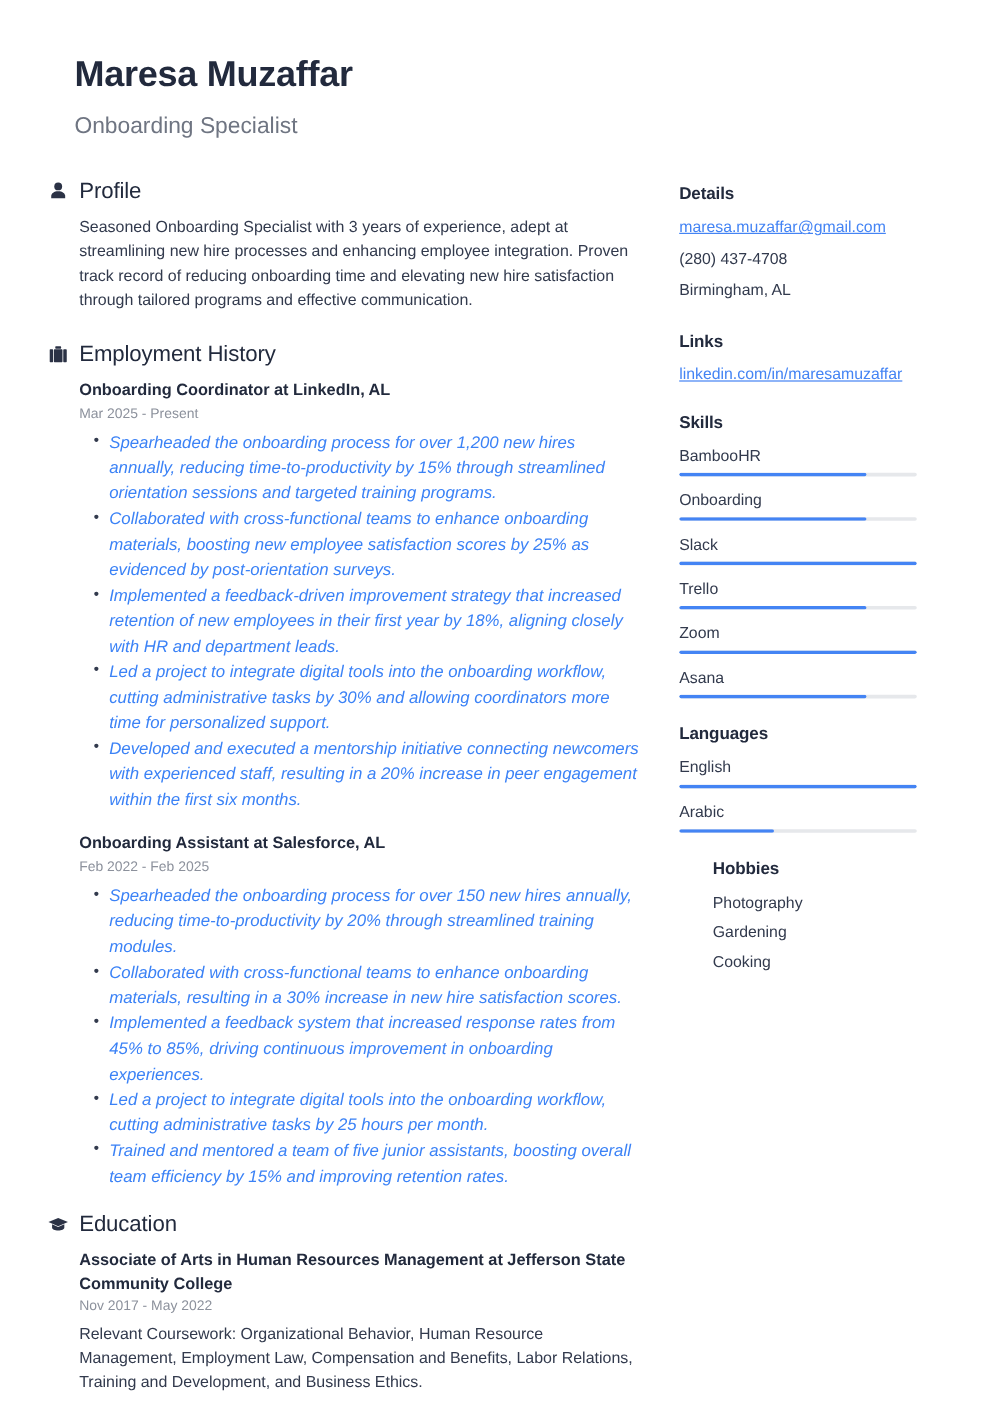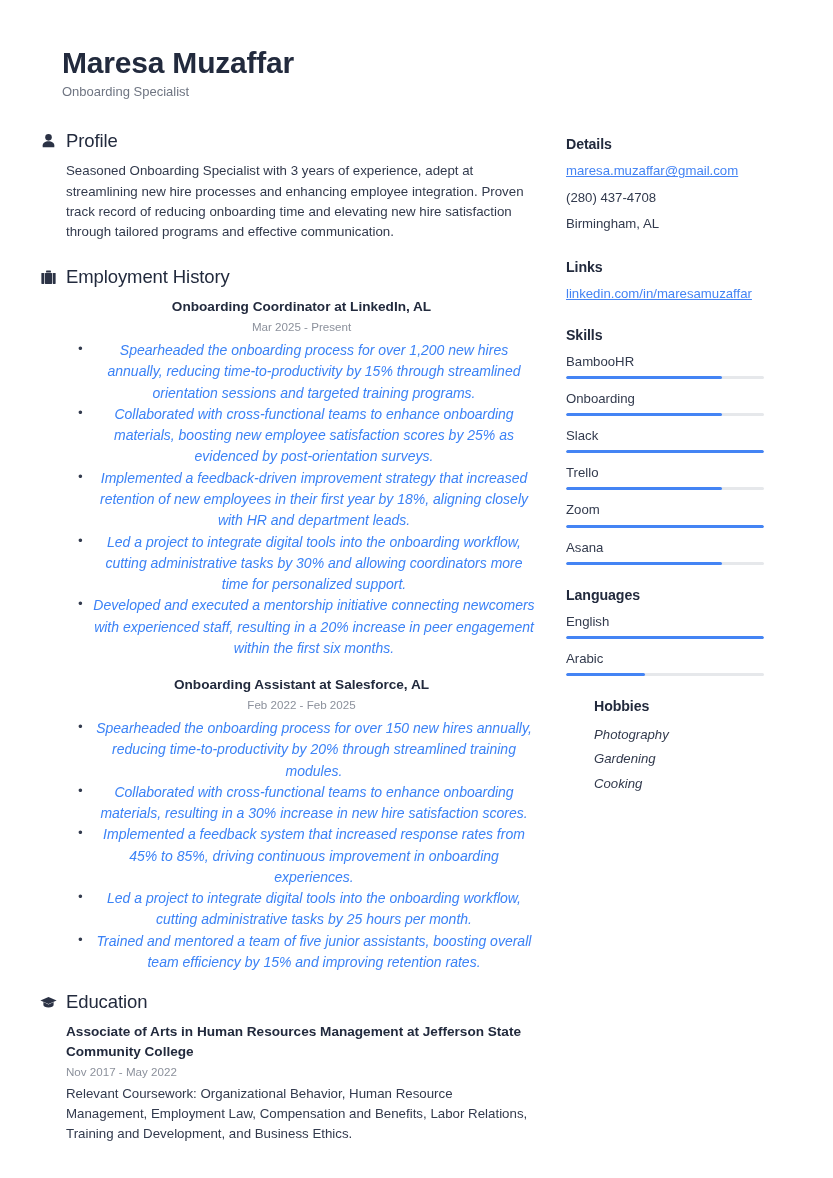--- a/index.html
+++ b/index.html
@@ -30,23 +30,23 @@
   }
   .full-name {
     font-size: 30px;
     font-weight: bold;
     letter-spacing: -0.2px;
     color: #222a3d;
     line-height: 1.15;
     margin: 0;
   }
   .job-title {
-    font-size: 13px;
+    font-size: 19px;
     color: #6f7582;
-    margin-top: 3px;
+    margin-top: 13px;
     line-height: 1.3;
   }
 
   
   .columns {
     display: flex;
     align-items: flex-start;
     padding: 0 60px 0 40px;
     margin-top: 30px;
   }
@@ -185,21 +185,20 @@
     position: absolute;
     left: 0; top: 0; bottom: 0;
     background: #4484f4;
     border-radius: 2px;
   }
 
   .hobby-line {
     font-size: 13.2px;
     color: #323a4d;
     line-height: 1.85;
-    font-style: italic;
   }
 </style>
 </head>
 <body>
 
 <div class="page">
 
   <div class="header">
     <div class="full-name">Maresa Muzaffar</div>
     <div class="job-title">Onboarding Specialist</div>
@@ -217,21 +216,21 @@
               <path d="M8 8.3c-3.6 0-6.2 1.9-6.2 4.2v2.2h12.4v-2.2c0-2.3-2.6-4.2-6.2-4.2z"></path>
             </svg>
           </span>
           <span class="section-title">Profile</span>
         </div>
         <div class="section-body">
           <p class="para">Seasoned Onboarding Specialist with 3 years of experience, adept at streamlining new hire processes and enhancing employee integration. Proven track record of reducing onboarding time and elevating new hire satisfaction through tailored programs and effective communication.</p>
         </div>
       </div>
 
-      <div class="section" style="margin-top:24px;text-align:center;">
+      <div class="section" style="margin-top:24px;">
         <div class="section-head">
           <span class="section-icon">
             <svg width="15" height="15" viewBox="0 0 16 16" fill="currentColor">
               <rect x="5.4" y="0.6" width="5.2" height="2.1" rx="0.6"></rect>
               <rect x="0.4" y="3.2" width="3.1" height="11.6" rx="0.6"></rect>
               <rect x="4.2" y="3.2" width="7.6" height="11.6" rx="0.6"></rect>
               <rect x="12.5" y="3.2" width="3.1" height="11.6" rx="0.6"></rect>
             </svg>
           </span>
           <span class="section-title">Employment History</span>

